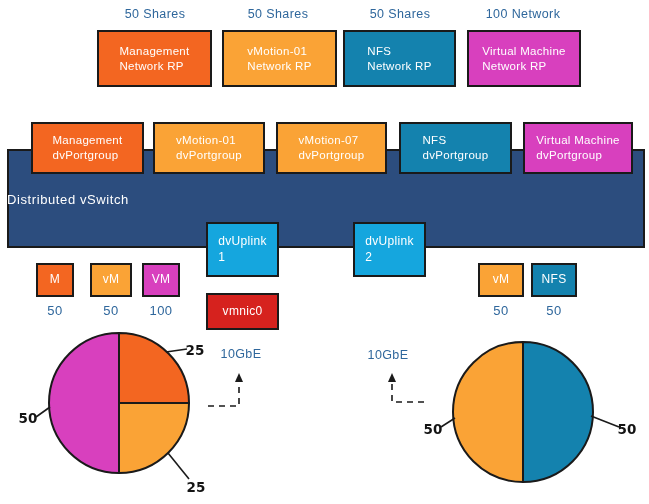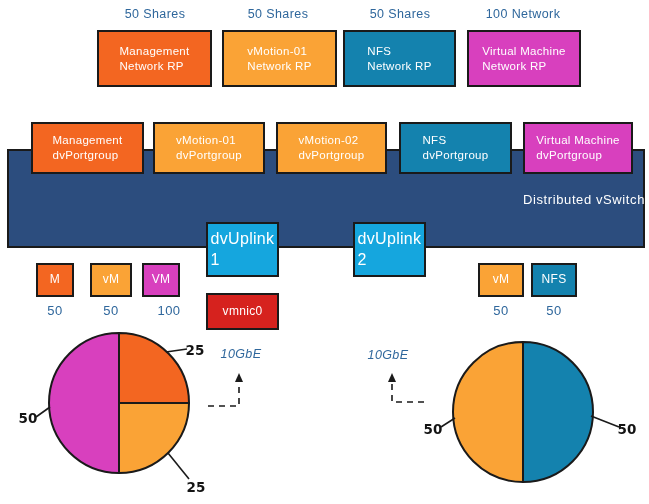--- a/index.html
+++ b/index.html
@@ -24,28 +24,28 @@
   .navy-bar{
     position:absolute;left:7px;top:149px;width:638px;height:99px;
     background:var(--navy);border:2px solid var(--outline);box-sizing:border-box;
   }
   .share-label,.value-label,.speed-label{
     position:absolute;color:var(--label-blue);white-space:nowrap;
     transform:translateX(-50%);letter-spacing:.4px;
   }
   .share-label{font-size:12.5px;top:7px;}
   .value-label{font-size:13px;top:303px;}
-  .speed-label{font-size:12.5px;font-style:italic;}
+  .speed-label{font-size:12.5px;}
   .vswitch-label{
-    position:absolute;left:7px;top:192px;width:638px;text-align:right;
+    position:absolute;left:7px;top:192px;width:638px;text-align:left;
     color:#ffffff;font-size:13px;letter-spacing:.6px;
   }
   .pg{top:122px;height:52px;z-index:3;}
   .rp{top:30px;height:57px;}
-  .uplink{top:222px;height:55px;z-index:3;font-size:16px;}
+  .uplink{top:222px;height:55px;z-index:3;font-size:12px;}
   .vmnic{top:293px;height:37px;font-size:12px;}
   .mini{top:263px;height:34px;font-size:12px;}
   .pie-label{
     position:absolute;transform:translateX(-50%);color:#141414;
     font-size:13.5px;font-weight:bold;font-family:"DejaVu Sans",sans-serif;
   }
   svg{position:absolute;left:0;top:0;z-index:1;}
   .slice{stroke:var(--outline);stroke-width:2;stroke-linejoin:round;}
   .fill-orange{fill:var(--orange);} .fill-amber{fill:var(--amber);}
   .fill-teal{fill:var(--teal);}     .fill-magenta{fill:var(--magenta);}
@@ -72,40 +72,40 @@
   <div class="box rp magenta" style="left:467px;width:114px">Virtual Machine
 Network RP</div>
 
   <div class="navy-bar"></div>
   <div class="vswitch-label">Distributed vSwitch</div>
 
   <div class="box pg orange" style="left:31px;width:113px">Management
 dvPortgroup</div>
   <div class="box pg amber" style="left:153px;width:112px">vMotion-01
 dvPortgroup</div>
-  <div class="box pg amber" style="left:276px;width:111px">vMotion-02
+  <div class="box pg amber" style="left:276px;width:111px">vMotion-07
 dvPortgroup</div>
   <div class="box pg teal" style="left:399px;width:113px">NFS
 dvPortgroup</div>
   <div class="box pg magenta" style="left:523px;width:110px">Virtual Machine
 dvPortgroup</div>
 
   <div class="box uplink cyan" style="left:206px;width:73px">dvUplink
 1</div>
   <div class="box uplink cyan" style="left:353px;width:73px">dvUplink
 2</div>
 
   <div class="box vmnic red" style="left:206px;width:73px">vmnic0</div>
 
   <div class="box mini orange" style="left:36px;width:38px">M</div>
   <div class="box mini amber" style="left:90px;width:42px">vM</div>
   <div class="box mini magenta" style="left:142px;width:38px">VM</div>
   <div class="value-label" style="left:55px">50</div>
   <div class="value-label" style="left:111px">50</div>
-  <div class="value-label" style="left:169px">100</div>
+  <div class="value-label" style="left:161px">100</div>
 
   <div class="box mini amber" style="left:478px;width:46px">vM</div>
   <div class="box mini teal" style="left:531px;width:46px">NFS</div>
   <div class="value-label" style="left:501px">50</div>
   <div class="value-label" style="left:554px">50</div>
 
   <div class="speed-label" style="left:241px;top:347px">10GbE</div>
   <div class="speed-label" style="left:388px;top:348px">10GbE</div>
 
   <svg width="649" height="504" viewBox="0 0 649 504">

